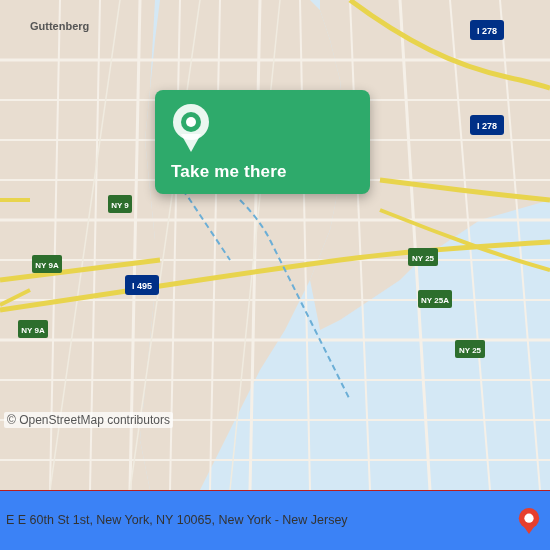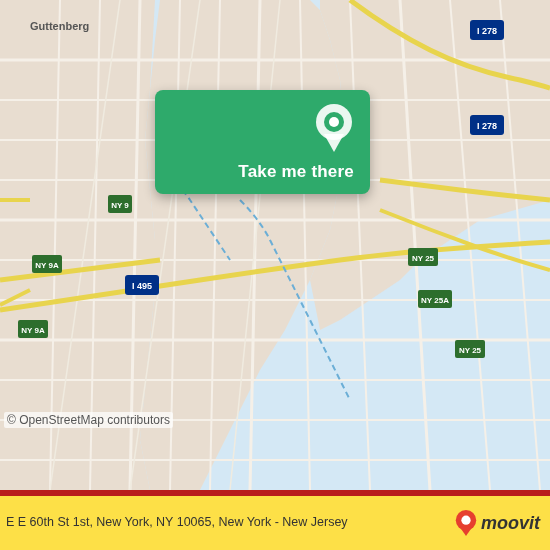--- a/index.html
+++ b/index.html
@@ -24,21 +24,21 @@
     
     .location-card {
       position: absolute;
       top: 90px;
       left: 155px;
       width: 215px;
       background: #2eaa6b;
       border-radius: 8px;
       display: flex;
       flex-direction: column;
-      align-items: flex-end;
+      align-items: flex-start;
       padding: 14px 16px 12px;
       box-shadow: 0 4px 12px rgba(0,0,0,0.3);
       cursor: pointer;
     }
 
     .pin-icon {
       width: 40px;
       height: 48px;
       margin-bottom: 10px;
     }
@@ -48,22 +48,22 @@
       font-size: 17px;
       font-weight: 600;
       text-align: center;
       letter-spacing: 0.2px;
     }
 
     
     #bottom-bar {
       width: 550px;
       height: 60px;
-      background: #fde047;
-      border-top: 6px solid #b91c1c;
+      background: #3b82f6;
+      border-top: 1px solid #b91c1c;
       display: flex;
       align-items: center;
       justify-content: flex-end;
       padding: 6px 10px 6px 6px;
     }
 
     .bottom-text {
       font-size: 12.5px;
       color: #333;
       flex: 1;
@@ -204,15 +204,14 @@
 
 <div id="bottom-bar">
   <span class="bottom-text">E E 60th St 1st, New York, NY 10065, New York - New Jersey</span>
   <div class="moovit-logo">
 
     <svg class="moovit-pin" viewBox="0 0 22 28" xmlns="http://www.w3.org/2000/svg">
       <ellipse cx="11" cy="11" rx="11" ry="11" fill="#e63f2e"></ellipse>
       <circle cx="11" cy="11" r="5" fill="white"></circle>
       <polygon points="11,28 4,18 18,18" fill="#e63f2e"></polygon>
     </svg>
-    <span class="moovit-text">moovit</span>
   </div>
 </div>
 
 </body></html>

